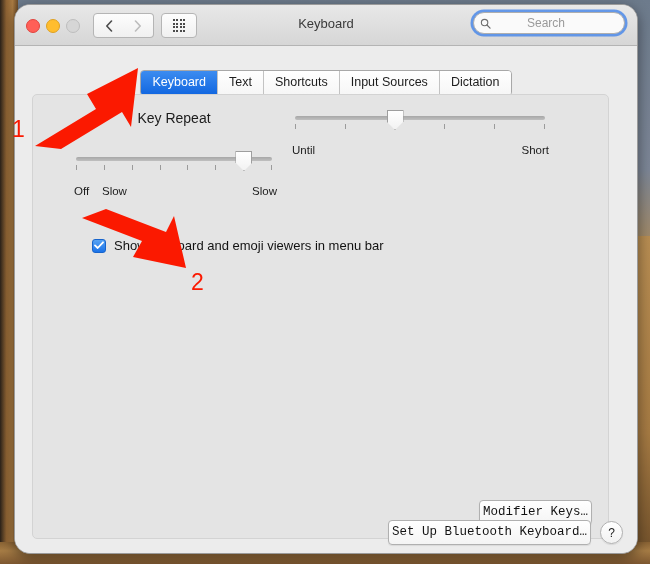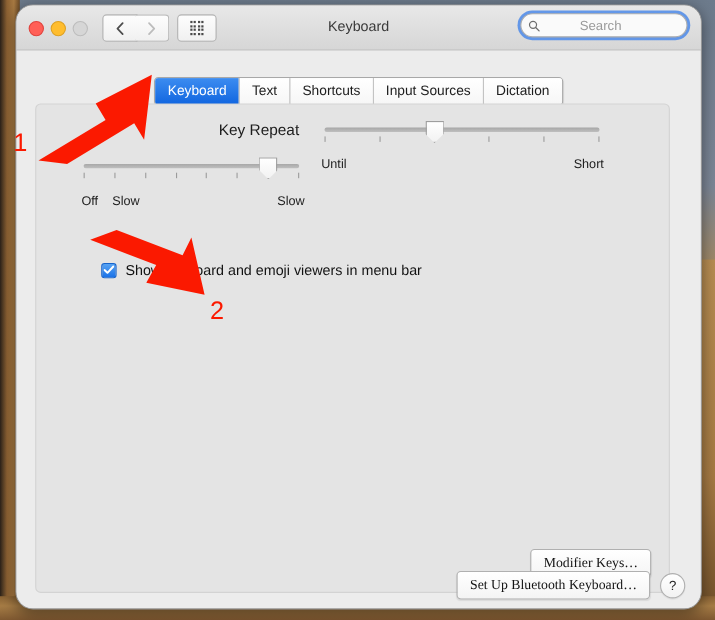--- a/index.html
+++ b/index.html
@@ -206,24 +206,24 @@
 
   
   .slider-group {
     position: absolute;
     top: 15px;
   }
   #group-key-repeat { left: 43px; width: 196px; }
   #group-delay      { left: 262px; width: 250px; }
 
   .slider-title {
-    text-align: right;
+    text-align: center;
     font-size: 14px;
     color: #1c1c1c;
-    margin-bottom: 17px;
+    margin-bottom: 25px;
   }
   .slider-wrap {
     position: relative;
     height: 30px;
   }
   .slider-track {
     position: absolute;
     left: 0; right: 0;
     top: 6px;
     height: 4px;
@@ -291,24 +291,24 @@
     font-size: 13px;
     color: #121212;
     white-space: nowrap;
   }
 
   
   .push-btn {
     background: linear-gradient(to bottom, #ffffff 0%, #f4f4f4 100%);
     border: 1px solid #b0b0b0;
     border-radius: 4px;
-    font-family: Liberation Serif, serif;
+    font-family: Liberation Mono, monospace;
     font-size: 12.5px;
     color: #131313;
-    padding: 4px 11px 5px;
+    padding: 4px 3px 5px;
     box-shadow: 0 1px 1px rgba(0,0,0,0.08);
     white-space: nowrap;
   }
   #modifier-keys-btn {
     position: absolute;
     right: 16px;
     bottom: 13px;
   }
   #bottom-bar {
     position: absolute;

